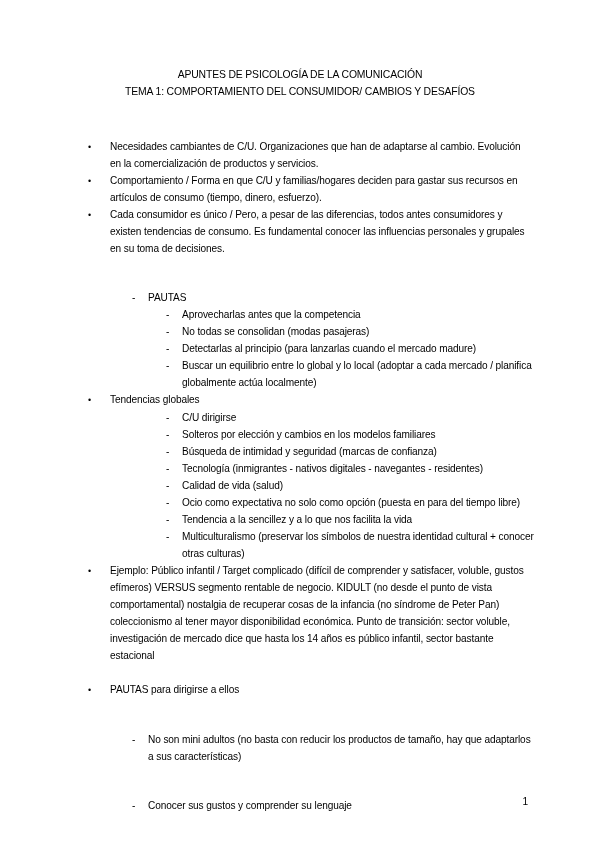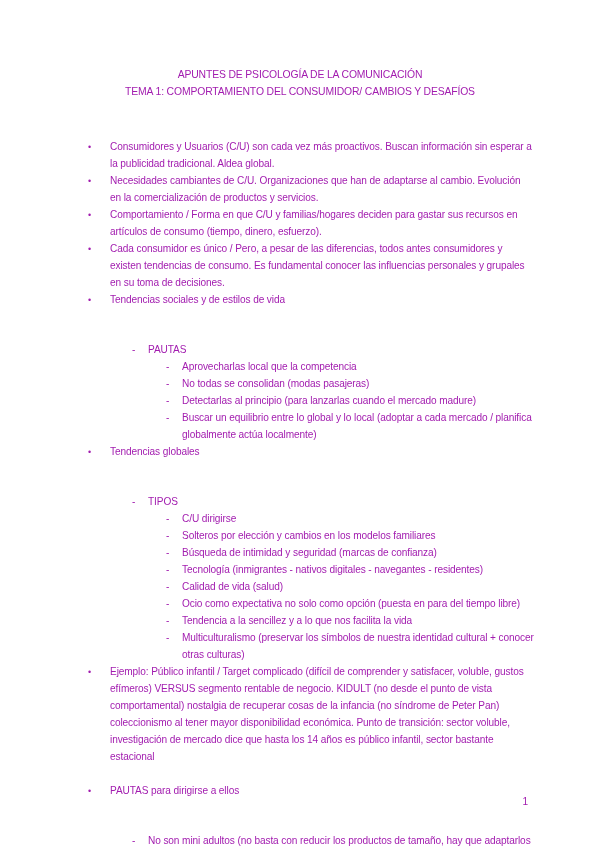--- a/index.html
+++ b/index.html
@@ -8,21 +8,21 @@
     padding: 0;
     background: #ffffff;
   }
   .page {
     position: relative;
     width: 600px;
     height: 848px;
     background: #ffffff;
     overflow: hidden;
     font-family: "Liberation Sans", sans-serif;
-    color: #a21caf;
+    color: #000000;
     -webkit-font-smoothing: antialiased;
   }
 
   
   .title-block {
     position: absolute;
     top: 66px;
     left: 0;
     width: 600px;
     text-align: center;
@@ -109,66 +109,54 @@
 <div class="page">
 
   <div class="title-block">
     <div class="doc-title">APUNTES DE PSICOLOGÍA DE LA COMUNICACIÓN</div>
     <div class="doc-subtitle">TEMA 1: COMPORTAMIENTO DEL CONSUMIDOR/ CAMBIOS Y DESAFÍOS</div>
   </div>
 
   <div class="body-block" id="outline-root">
       <div class="row lvl0">
         <span class="marker"></span>
-        <span class="text">Consumidores y Usuarios (C/U) son cada vez más proactivos. Buscan información sin esperar a la publicidad tradicional. Aldea global.</span>
-      </div>
-      <div class="row lvl0">
-        <span class="marker"></span>
         <span class="text">Necesidades cambiantes de C/U. Organizaciones que han de adaptarse al cambio. Evolución en la comercialización de productos y servicios.</span>
       </div>
       <div class="row lvl0">
         <span class="marker"></span>
         <span class="text">Comportamiento / Forma en que C/U y familias/hogares deciden para gastar sus recursos en artículos de consumo (tiempo, dinero, esfuerzo).</span>
       </div>
       <div class="row lvl0">
         <span class="marker"></span>
         <span class="text">Cada consumidor es único / Pero, a pesar de las diferencias, todos antes consumidores y existen tendencias de consumo. Es fundamental conocer las influencias personales y grupales en su toma de decisiones.</span>
       </div>
-      <div class="row lvl0">
-        <span class="marker"></span>
-        <span class="text">Tendencias sociales y de estilos de vida</span>
-      </div>
       <div class="row lvl1">
         <span class="marker"></span>
         <span class="text">PAUTAS</span>
       </div>
       <div class="row lvl2">
         <span class="marker"></span>
-        <span class="text">Aprovecharlas local que la competencia</span>
+        <span class="text">Aprovecharlas antes que la competencia</span>
       </div>
       <div class="row lvl2">
         <span class="marker"></span>
         <span class="text">No todas se consolidan (modas pasajeras)</span>
       </div>
       <div class="row lvl2">
         <span class="marker"></span>
         <span class="text">Detectarlas al principio (para lanzarlas cuando el mercado madure)</span>
       </div>
       <div class="row lvl2">
         <span class="marker"></span>
         <span class="text">Buscar un equilibrio entre lo global y lo local (adoptar a cada mercado / planifica globalmente actúa localmente)</span>
       </div>
       <div class="row lvl0">
         <span class="marker"></span>
         <span class="text">Tendencias globales</span>
       </div>
-      <div class="row lvl1">
-        <span class="marker"></span>
-        <span class="text">TIPOS</span>
-      </div>
       <div class="row lvl2">
         <span class="marker"></span>
         <span class="text">C/U dirigirse</span>
       </div>
       <div class="row lvl2">
         <span class="marker"></span>
         <span class="text">Solteros por elección y cambios en los modelos familiares</span>
       </div>
       <div class="row lvl2">
         <span class="marker"></span>

